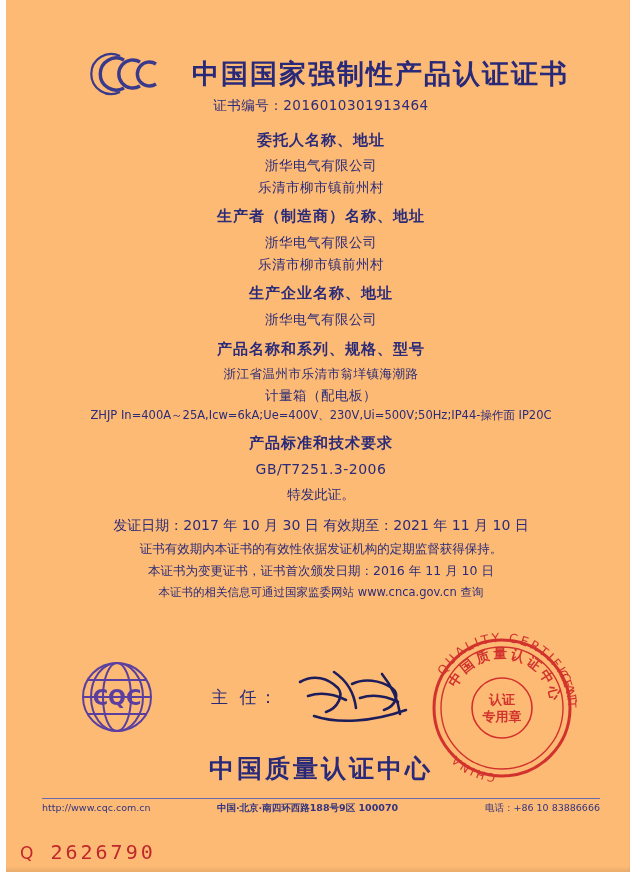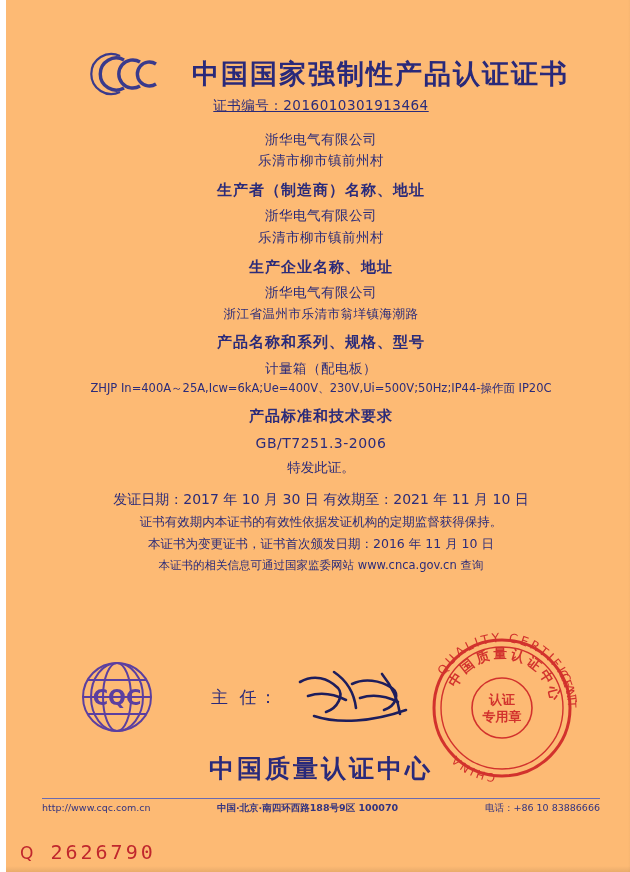--- a/index.html
+++ b/index.html
@@ -62,21 +62,20 @@
   }
   .line {
     line-height: 1.45;
     color: #2b2b7a;
     white-space: nowrap;
   }
   .cert-no {
     font-size: 13.5px;
     letter-spacing: 0.5px;
     margin-bottom: 14px;
-    text-decoration: underline;
   }
   .sec-head {
     font-size: 15px;
     font-weight: bold;
     letter-spacing: 1px;
     margin-top: 9px;
     margin-bottom: 5px;
   }
   .sec-val {
     font-size: 13.5px;
@@ -232,32 +231,33 @@
         </g>
       </svg>
     </div>
     <div class="main-title">中国国家强制性产品认证证书</div>
   </div>
 
   <div class="body-block">
 
     <div class="line cert-no">证书编号：2016010301913464</div>
 
+    <div class="line sec-head">委托人名称、地址</div>
     <div class="line sec-val">浙华电气有限公司</div>
     <div class="line sec-val">乐清市柳市镇前州村</div>
 
     <div class="line sec-head">生产者（制造商）名称、地址</div>
     <div class="line sec-val">浙华电气有限公司</div>
     <div class="line sec-val">乐清市柳市镇前州村</div>
 
     <div class="line sec-head">生产企业名称、地址</div>
     <div class="line sec-val">浙华电气有限公司</div>
+    <div class="line sec-head">产品名称和系列、规格、型号</div>
+
     <div class="line sec-val small">浙江省温州市乐清市翁垟镇海潮路</div>
-
-    <div class="line sec-head">产品名称和系列、规格、型号</div>
     <div class="line sec-val">计量箱（配电板）</div>
     <div class="line model">ZHJP In=400A～25A,Icw=6kA;Ue=400V、230V,Ui=500V;50Hz;IP44-操作面 IP20C</div>
 
     <div class="line sec-head">产品标准和技术要求</div>
     <div class="line std">GB/T7251.3-2006</div>
 
     <div class="line statement" style="margin-top:0">特发此证。</div>
 
     <div class="line dates">发证日期：2017 年 10 月 30 日        有效期至：2021 年 11 月 10 日</div>
     <div class="line note">证书有效期内本证书的有效性依据发证机构的定期监督获得保持。</div>

